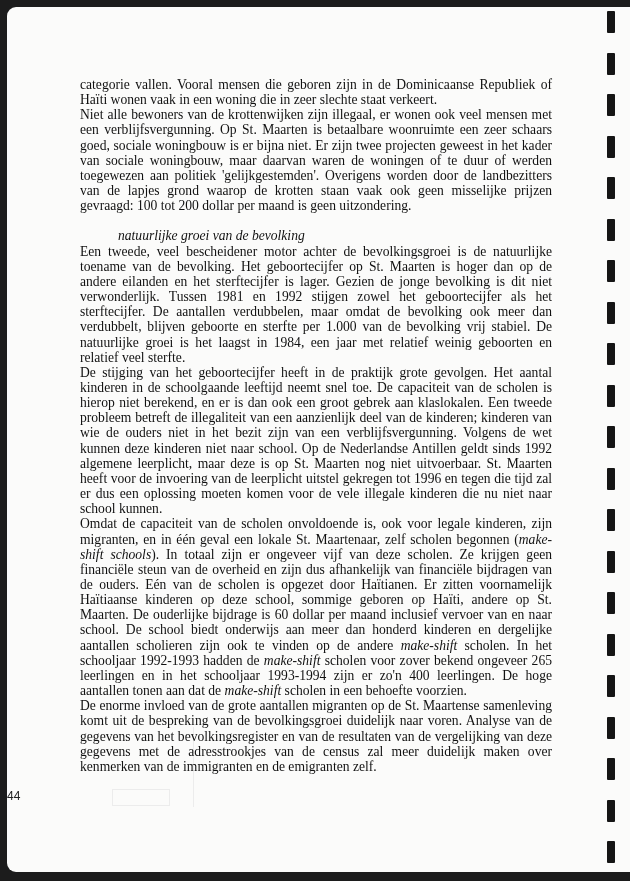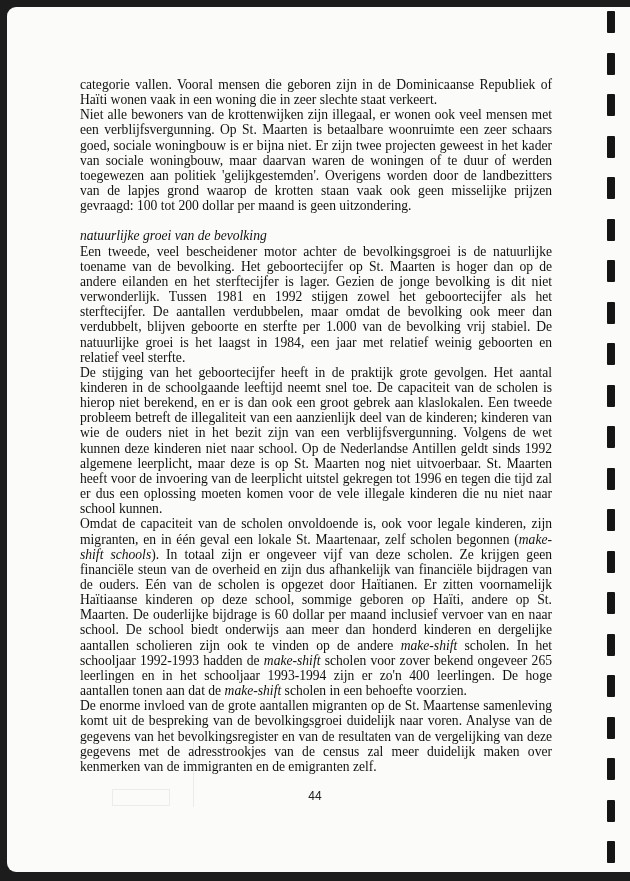--- a/index.html
+++ b/index.html
@@ -19,25 +19,25 @@
     position: absolute; left: 73px; top: 70px;
     width: 472px;
     font-family: "Liberation Serif", serif;
     font-size: 13.6px;
     line-height: 15.15px;
     color: #111;
     text-align: justify;
   }
   .body-text p { margin: 0; }
   .body-text p.gap { }
-  .body-text .heading { margin-top: 15px; font-style: italic; }
+  .body-text .heading { margin-top: 15px; font-style: italic; margin-left: 38px; }
   .body-text em { font-style: italic; }
   .page-number {
     position: absolute; left: 0; width: 616px; top: 782px;
-    text-align: center;
+    text-align: left;
     font-family: "Liberation Sans", sans-serif;
     font-size: 12px; color: #222;
   }
   .hole {
     position: absolute; left: 600px;
     width: 8px; height: 22px;
     background: #151515;
     border-radius: 1px;
   }
   .faint-shape {

